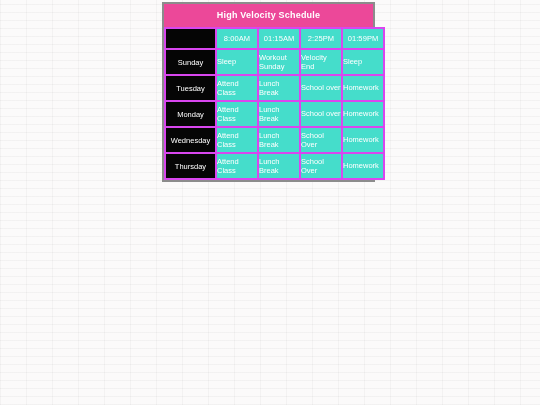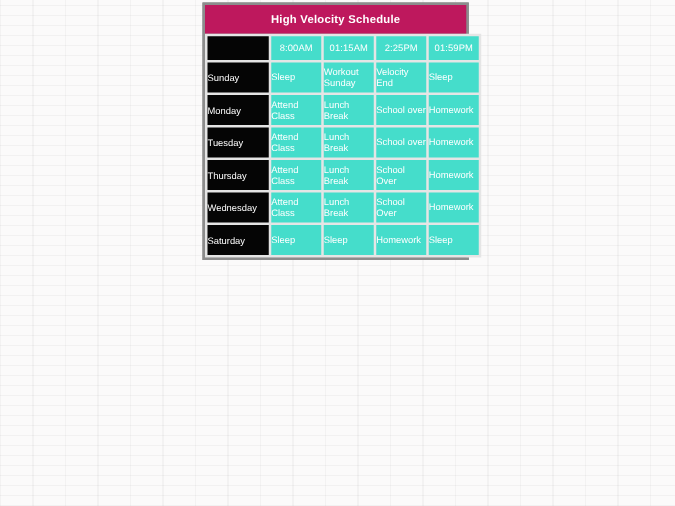--- a/index.html
+++ b/index.html
@@ -27,35 +27,35 @@
     position: absolute;
     left: 162px;
     top: 2px;
     width: 213px;
     border: 2px solid #8c8c8c;
     background: #7b7b7b;
     box-sizing: border-box;
   }
 
   .title-bar {
-    background: #be185d;
+    background: #ec4899;
     color: #ffffff;
     font-size: 9px;
     font-weight: bold;
     letter-spacing: 0.2px;
     text-align: center;
     padding: 6px 2px 6px 2px;
     line-height: 11px;
   }
 
   table.schedule {
     border-collapse: separate;
     border-spacing: 2px;
     width: 100%;
-    background: #e5e5e5;
+    background: #d946ef;
     table-layout: fixed;
     margin: 0;
   }
 
   table.schedule td,
   table.schedule th {
     padding: 0;
     margin: 0;
     vertical-align: middle;
     font-weight: normal;
@@ -81,21 +81,21 @@
     text-align: center;
     height: 19px;
     letter-spacing: 0.1px;
   }
 
   
   .day-cell {
     background: #050505;
     color: #ffffff;
     font-size: 7.5px;
-    text-align: left;
+    text-align: center;
     padding-left: 7px;
     height: 24px;
   }
 
   
   .slot-cell {
     background: #45ddcb;
     color: #ffffff;
     font-size: 7.5px;
     line-height: 9.5px;
@@ -142,90 +142,75 @@
             <span class="txt">Workout Sunday</span>
           </td>
           <td class="slot-cell">
             <span class="txt">Velocity End</span>
           </td>
           <td class="slot-cell">
             <span class="txt">Sleep</span>
           </td>
         </tr>
         <tr class="body-row">
+          <td class="day-cell">Tuesday</td>
+          <td class="slot-cell">
+            <span class="txt">Attend Class</span>
+          </td>
+          <td class="slot-cell">
+            <span class="txt">Lunch Break</span>
+          </td>
+          <td class="slot-cell">
+            <span class="txt">School over</span>
+          </td>
+          <td class="slot-cell">
+            <span class="txt">Homework</span>
+          </td>
+        </tr>
+        <tr class="body-row">
           <td class="day-cell">Monday</td>
           <td class="slot-cell">
             <span class="txt">Attend Class</span>
           </td>
           <td class="slot-cell">
             <span class="txt">Lunch Break</span>
           </td>
           <td class="slot-cell">
             <span class="txt">School over</span>
           </td>
           <td class="slot-cell">
             <span class="txt">Homework</span>
           </td>
         </tr>
         <tr class="body-row">
-          <td class="day-cell">Tuesday</td>
-          <td class="slot-cell">
-            <span class="txt">Attend Class</span>
-          </td>
-          <td class="slot-cell">
-            <span class="txt">Lunch Break</span>
-          </td>
-          <td class="slot-cell">
-            <span class="txt">School over</span>
+          <td class="day-cell">Wednesday</td>
+          <td class="slot-cell">
+            <span class="txt">Attend Class</span>
+          </td>
+          <td class="slot-cell">
+            <span class="txt">Lunch Break</span>
+          </td>
+          <td class="slot-cell">
+            <span class="txt">School Over</span>
           </td>
           <td class="slot-cell">
             <span class="txt">Homework</span>
           </td>
         </tr>
         <tr class="body-row">
           <td class="day-cell">Thursday</td>
           <td class="slot-cell">
             <span class="txt">Attend Class</span>
           </td>
           <td class="slot-cell">
             <span class="txt">Lunch Break</span>
           </td>
           <td class="slot-cell">
             <span class="txt">School Over</span>
           </td>
           <td class="slot-cell">
             <span class="txt">Homework</span>
-          </td>
-        </tr>
-        <tr class="body-row">
-          <td class="day-cell">Wednesday</td>
-          <td class="slot-cell">
-            <span class="txt">Attend Class</span>
-          </td>
-          <td class="slot-cell">
-            <span class="txt">Lunch Break</span>
-          </td>
-          <td class="slot-cell">
-            <span class="txt">School Over</span>
-          </td>
-          <td class="slot-cell">
-            <span class="txt">Homework</span>
-          </td>
-        </tr>
-        <tr class="body-row">
-          <td class="day-cell">Saturday</td>
-          <td class="slot-cell">
-            <span class="txt">Sleep</span>
-          </td>
-          <td class="slot-cell">
-            <span class="txt">Sleep</span>
-          </td>
-          <td class="slot-cell">
-            <span class="txt">Homework</span>
-          </td>
-          <td class="slot-cell">
-            <span class="txt">Sleep</span>
           </td>
         </tr>
       </tbody>
   </table>
 
 </div>
 
 </body></html>

